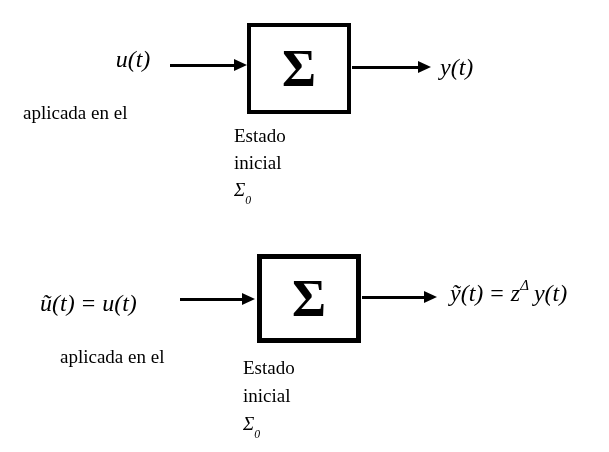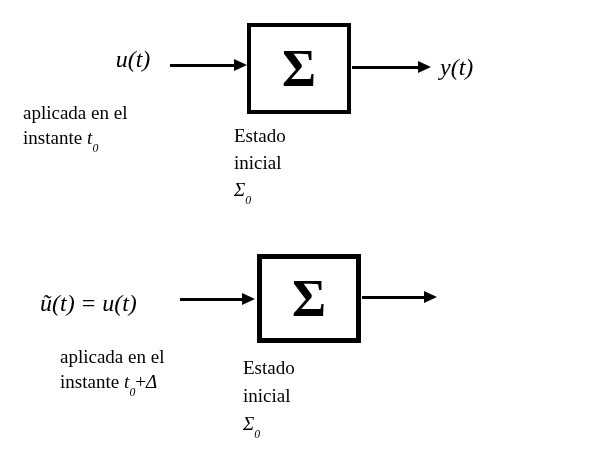--- a/index.html
+++ b/index.html
@@ -59,49 +59,46 @@
   </div>
 
   <div class="arrow" style="left:352px; top:66px; width:66px;"></div>
 
   <div class="math abs" style="left:440px; top:52px;">
     <i>y(t)</i>
   </div>
 
   <div class="caption abs" style="left:23px; top:100px; width:160px;">
     <div>aplicada en el</div>
-    <div>
-      <span>instante</span><i class="var">t</i><sub>0</sub>
-    </div>
   </div>
 
   <div class="caption abs" style="left:234px; top:122px; width:130px; line-height:27px;">
     <div>Estado</div>
     <div>inicial</div>
     <div><i>Σ</i><sub>0</sub></div>
   </div>
 
   <div class="math abs" style="left:40px; top:288px;">
     <i>ũ(t)</i><span class="eq">=</span><i>u(t)</i>
   </div>
 
   <div class="arrow" style="left:180px; top:298px; width:62px;"></div>
 
   <div class="block block-bottom" style="left:257px; top:254px; width:104px; height:89px;">
     <span class="sigma">Σ</span>
   </div>
 
   <div class="arrow" style="left:362px; top:296px; width:62px;"></div>
 
+  <div class="math abs" style="left:450px; top:278px;">
+    <i>ỹ(t)</i><span class="eq">=</span><i>z</i><sup><i>Δ</i></sup><i class="var">y(t)</i>
+  </div>
 
   <div class="caption abs" style="left:60px; top:344px; width:165px;">
     <div>aplicada en el</div>
-    <div>
-      <span>instante</span><i class="var">t</i><sub>0</sub><span>+</span><i>Δ</i>
-    </div>
   </div>
 
   <div class="caption abs" style="left:243px; top:354px; width:130px; line-height:28px;">
     <div>Estado</div>
     <div>inicial</div>
     <div><i>Σ</i><sub>0</sub></div>
   </div>
 
 </div>
 

